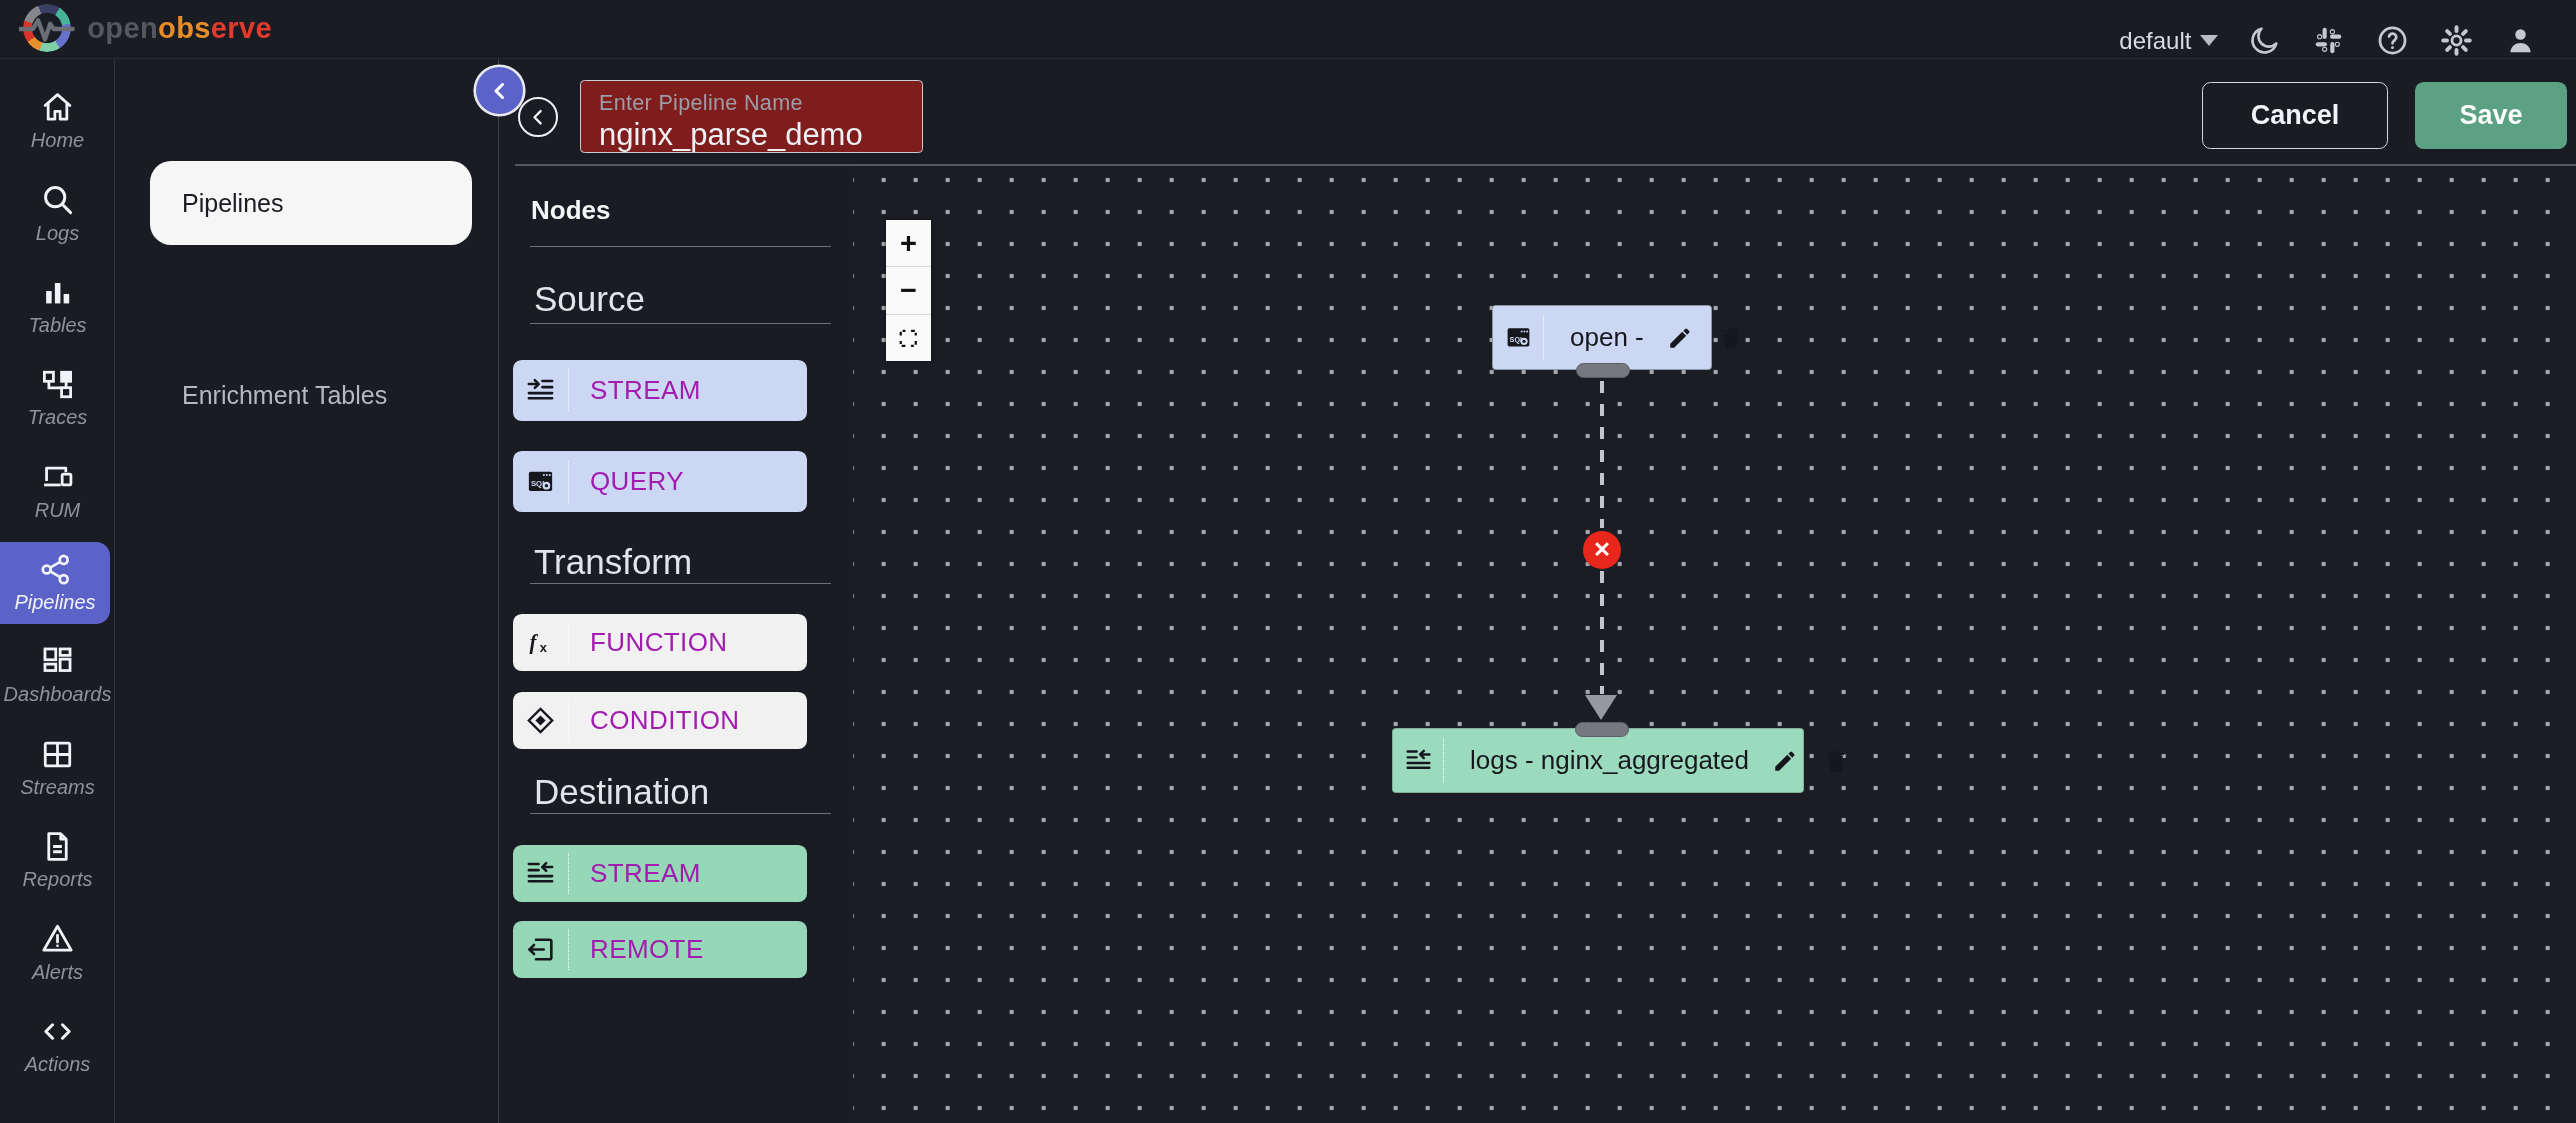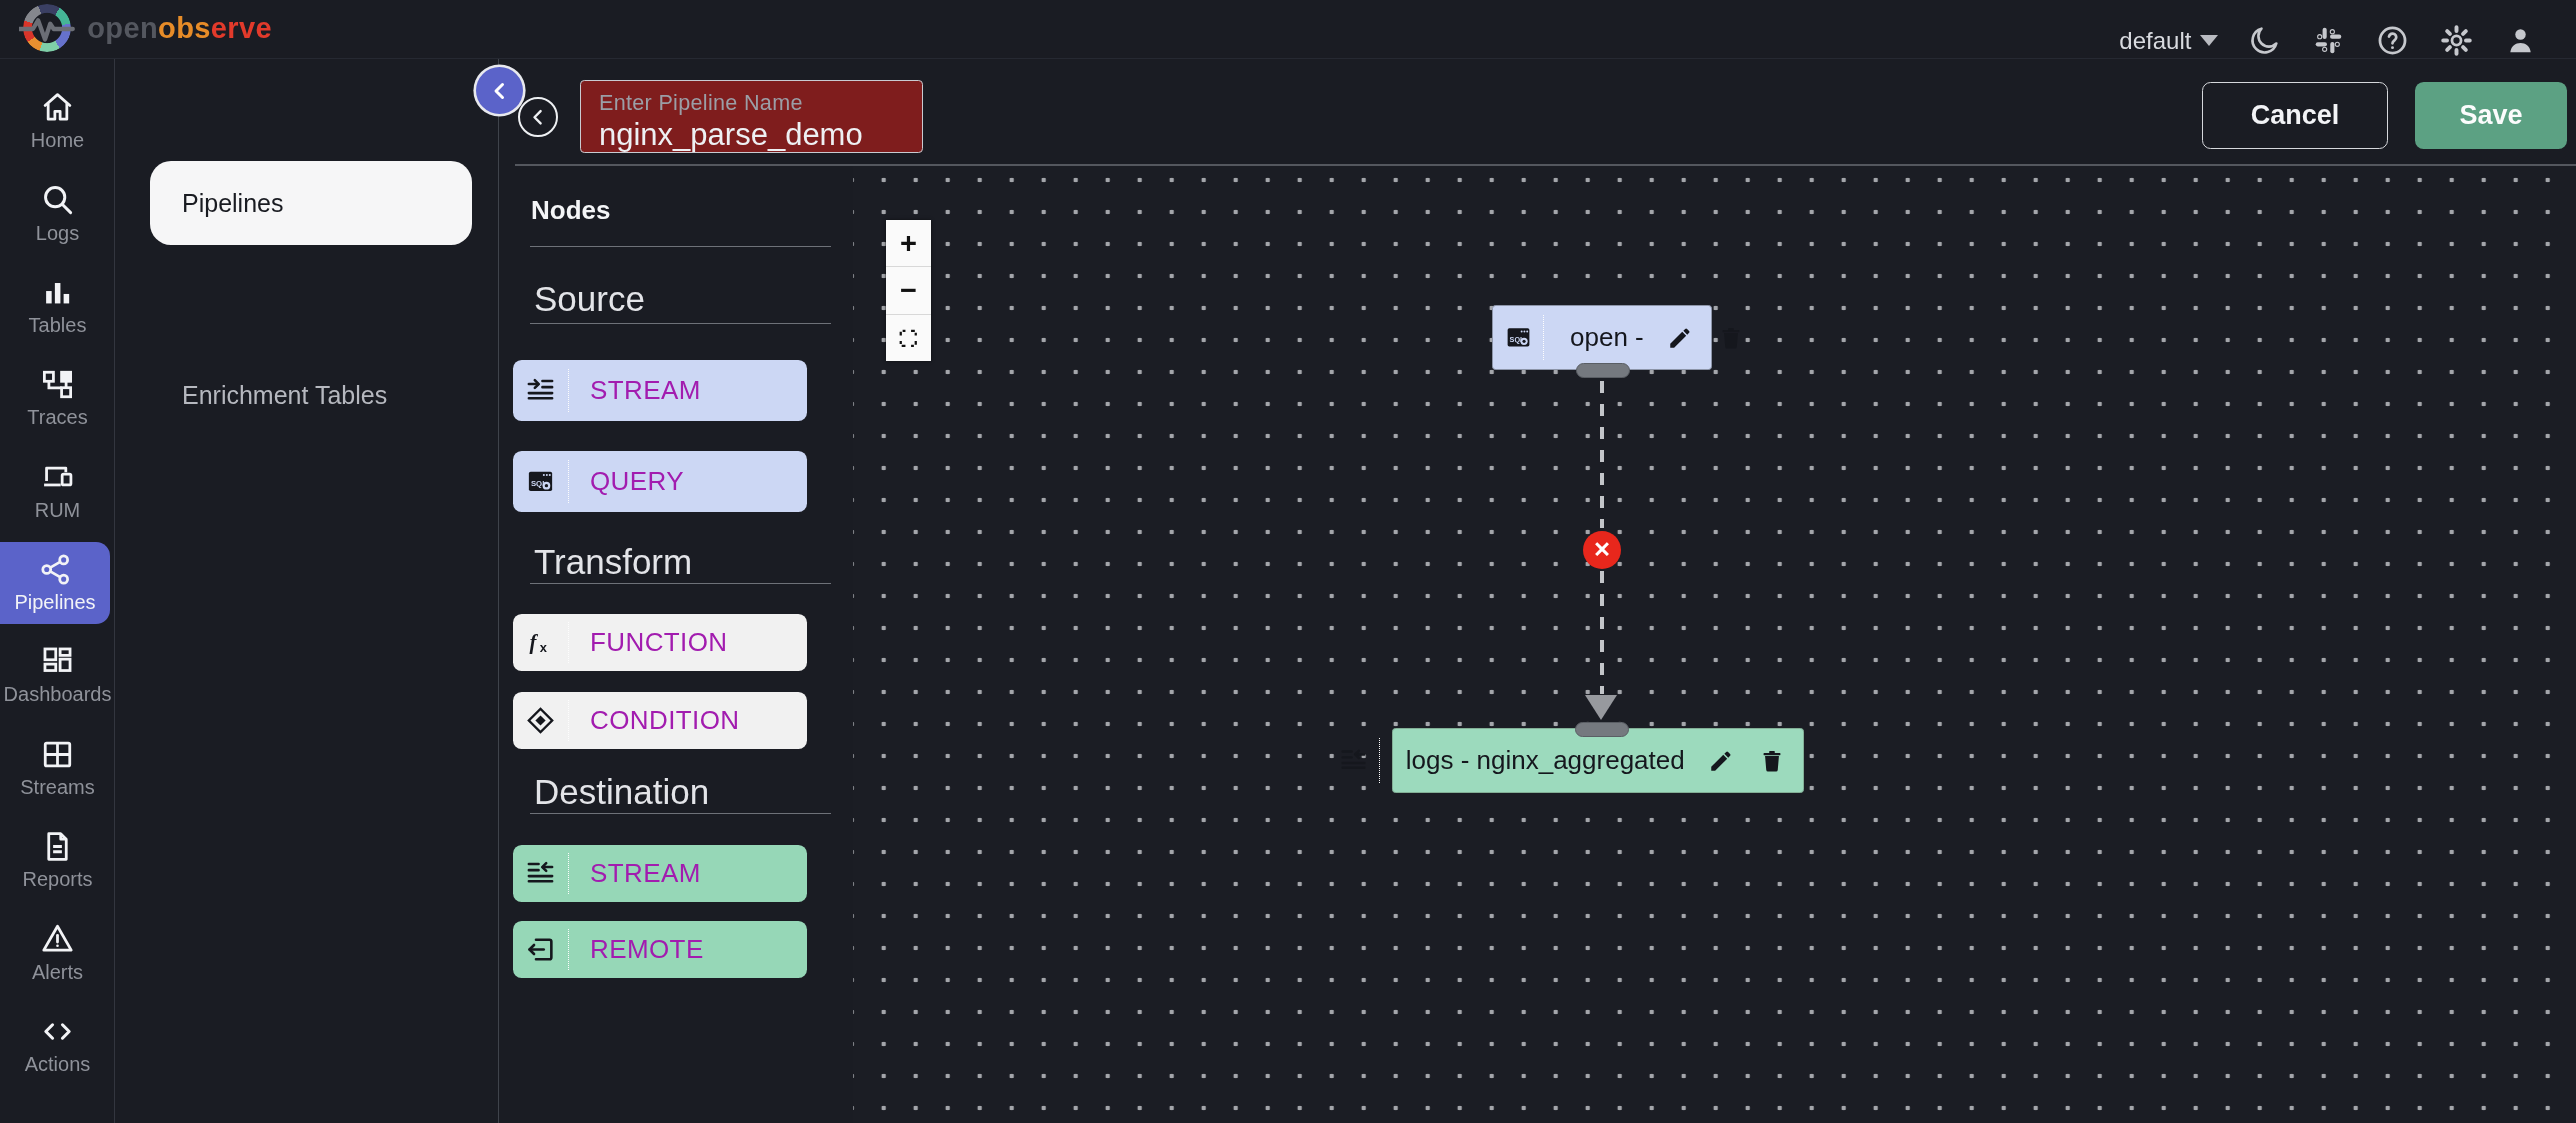--- a/index.html
+++ b/index.html
@@ -16,21 +16,21 @@
     mask:radial-gradient(circle, transparent 14.7px, #000 15.6px); }
   .logo-pulse { position:absolute; left:5.2px; top:3.5px; width:59px; height:52px; z-index:2; pointer-events:none; }
   .wordmark { font-size:29px; font-weight:bold; letter-spacing:0.4px; margin-left:7px; }
   .wm-open { color:#54575f; } .wm-obs { color:#e78c28; } .wm-erve { color:#e23a2b; }
   .topbar-right { margin-left:auto; display:flex; align-items:center; gap:29px; padding-right:38px; }
   .org-selector { display:flex; align-items:center; gap:8.6px; color:#d9dbe0; font-size:24px; cursor:pointer; }
   .caret-down { width:0; height:0; border-left:9.5px solid transparent; border-right:9.5px solid transparent; border-top:11.2px solid #b9bbc1; }
   .tb-icon { width:35px; height:35px; display:flex; align-items:center; justify-content:center; }
 
   
-  .nav-sidebar { position:absolute; left:0; top:59px; width:115px; bottom:0; background:#1a1c23; border-right:1.7px solid #33363f; padding-top:21px; z-index:20; }
+  .nav-sidebar { position:absolute; left:0; top:59px; width:115px; bottom:0; background:#1a1c23; border-right:1.7px solid #33363f; padding-top:21px; z-index:20;font-style:italic; }
   .nav-item { width:115px; height:82px; margin-bottom:10.4px; display:flex; flex-direction:column; align-items:center; justify-content:center; gap:4.3px; cursor:pointer; }
   .nav-item .nav-label { font-size:20px; color:#8f929a; white-space:nowrap; }
   .nav-item.active { width:110px; background:#5b63c9; border-radius:0 14px 14px 0; }
   .nav-item.active .nav-label { color:#f2f3f7; }
   .nav-icon { width:35px; height:35px; }
 
   
   .list-panel { position:absolute; left:117px; top:59px; width:382px; bottom:0; background:#1a1c23; border-right:1.7px solid #3f434b; z-index:10; }
   .lp-item { position:absolute; left:33px; width:322px; height:84px; display:flex; align-items:center; padding-left:32px; font-size:25px; color:#b6b8bf; border-radius:21px; cursor:pointer; }
   .lp-item.active { background:#f6f6f7; color:#191b21; }
@@ -67,21 +67,21 @@
     background-image:radial-gradient(circle, #a4a6ab 2.1px, transparent 2.6px);
     background-size:32px 32px; background-position:14.7px 30px; }
 
   .zoom-panel { position:absolute; left:33px; top:54px; width:45px; height:141px; background:#fafafa; box-shadow:0 0 3.5px rgba(0,0,0,.5); display:flex; flex-direction:column; z-index:5; }
   .zoom-btn { flex:1; display:flex; align-items:center; justify-content:center; cursor:pointer; border-bottom:0.9px solid #d8d8d8; }
   .zoom-btn:last-child { border-bottom:none; }
   .zoom-glyph { font-size:29px; color:#111; font-weight:bold; line-height:1; }
 
   .flow-node { position:absolute; height:65px; border-radius:3.5px; display:flex; align-items:center; z-index:4; }
   .node-blue { left:639px; top:139px; width:220px; background:#ccd7f4; border:1.7px solid #8d95a8; }
-  .node-green { left:539px; top:562px; width:412px; background:#9cdabd; border:1.7px solid #83af96;justify-content:flex-end; }
+  .node-green { left:539px; top:562px; width:412px; background:#9cdabd; border:1.7px solid #83af96; }
   .flow-node .ic-box { width:50px; display:flex; align-items:center; justify-content:center; flex:0 0 50px; }
   .flow-node .node-sep { width:0; height:70%; border-left:1.7px dotted #fdfdfd; }
   .flow-node .node-label { font-size:26px; color:#15171d; padding-left:26px; white-space:nowrap; }
   .node-actions { display:flex; align-items:center; gap:22.5px; margin-left:auto; padding:0 17.3px 0 22.5px; }
   .node-action { width:28px; height:28px; display:flex; align-items:center; justify-content:center; cursor:pointer; }
 
   .handle-pill { position:absolute; width:54px; height:14.7px; border-radius:7.8px; background:#75797f; border:1.7px solid #5a5e64; z-index:6; }
   .dash-seg { position:absolute; width:4.3px; background:repeating-linear-gradient(to bottom, #c3c5c9 0 12px, transparent 12px 23px); z-index:3; }
   .edge-arrow { position:absolute; width:0; height:0; border-left:16.4px solid transparent; border-right:16.4px solid transparent; border-top:25px solid #97999e; z-index:3; }
   .edge-delete { position:absolute; left:730px; top:365px; width:38px; height:38px; border-radius:50%; background:#e8271c; color:#fff; display:flex; align-items:center; justify-content:center; font-size:21.6px; font-weight:bold; z-index:7; cursor:pointer; }

